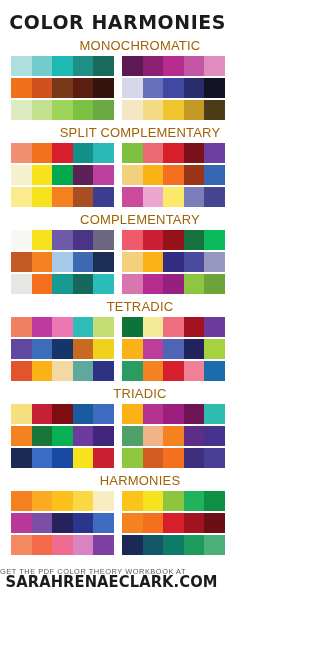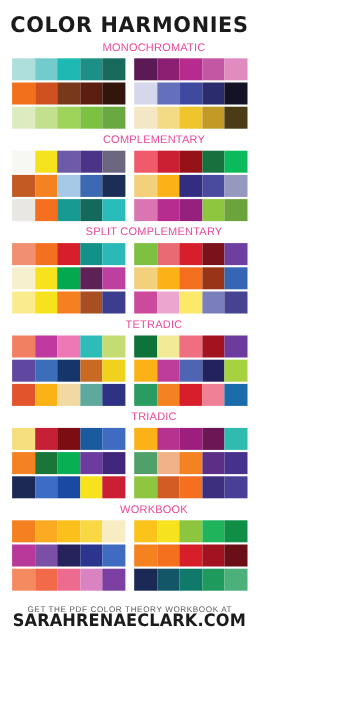--- a/index.html
+++ b/index.html
@@ -39,23 +39,23 @@
   }
   .section {
     width: 100%;
     display: flex;
     flex-direction: column;
     align-items: center;
   }
   .section-title {
     font-family: "Liberation Sans", sans-serif;
     font-weight: 400;
-    font-size: 10px;
+    font-size: 13px;
     letter-spacing: 0.2px;
-    color: #ec4899;
+    color: #a16207;
     text-align: center;
     line-height: 1;
     margin: 0;
     padding-left: 44px;
   }
   .rows {
     width: 214px;
     display: flex;
     flex-direction: column;
     gap: 2px;
@@ -73,21 +73,21 @@
     height: 20px;
   }
   .swatch {
     flex: 1 1 0;
     height: 100%;
   }
   .footer {
     width: 100%;
     display: flex;
     flex-direction: column;
-    align-items: center;
+    align-items: flex-start;
   }
   .footer-line1 {
     font-family: "Liberation Sans", sans-serif;
     font-size: 7.4px;
     letter-spacing: 0.55px;
     color: #58595b;
     text-align: center;
     line-height: 1;
     margin: 0;
   }
@@ -158,20 +158,73 @@
               <div class="swatch" style="background-color: rgb(243, 231, 198);"></div>
               <div class="swatch" style="background-color: rgb(243, 218, 132);"></div>
               <div class="swatch" style="background-color: rgb(239, 196, 44);"></div>
               <div class="swatch" style="background-color: rgb(195, 154, 38);"></div>
               <div class="swatch" style="background-color: rgb(75, 60, 22);"></div>
             </div>
           </div>
         </div>
       </div>
       <div class="section">
+        <div class="section-title" style="margin-top: 6px; margin-bottom: 4px;">SPLIT COMPLEMENTARY</div>
+        <div class="rows">
+          <div class="row">
+            <div class="palette">
+              <div class="swatch" style="background-color: rgb(240, 144, 112);"></div>
+              <div class="swatch" style="background-color: rgb(243, 112, 31);"></div>
+              <div class="swatch" style="background-color: rgb(215, 31, 44);"></div>
+              <div class="swatch" style="background-color: rgb(18, 144, 138);"></div>
+              <div class="swatch" style="background-color: rgb(43, 185, 184);"></div>
+            </div>
+            <div class="palette">
+              <div class="swatch" style="background-color: rgb(126, 193, 65);"></div>
+              <div class="swatch" style="background-color: rgb(233, 106, 114);"></div>
+              <div class="swatch" style="background-color: rgb(215, 31, 44);"></div>
+              <div class="swatch" style="background-color: rgb(123, 17, 25);"></div>
+              <div class="swatch" style="background-color: rgb(108, 63, 160);"></div>
+            </div>
+          </div>
+          <div class="row">
+            <div class="palette">
+              <div class="swatch" style="background-color: rgb(247, 240, 207);"></div>
+              <div class="swatch" style="background-color: rgb(246, 227, 29);"></div>
+              <div class="swatch" style="background-color: rgb(4, 168, 79);"></div>
+              <div class="swatch" style="background-color: rgb(92, 34, 86);"></div>
+              <div class="swatch" style="background-color: rgb(189, 63, 160);"></div>
+            </div>
+            <div class="palette">
+              <div class="swatch" style="background-color: rgb(243, 208, 123);"></div>
+              <div class="swatch" style="background-color: rgb(251, 178, 22);"></div>
+              <div class="swatch" style="background-color: rgb(244, 112, 31);"></div>
+              <div class="swatch" style="background-color: rgb(154, 52, 23);"></div>
+              <div class="swatch" style="background-color: rgb(53, 102, 180);"></div>
+            </div>
+          </div>
+          <div class="row">
+            <div class="palette">
+              <div class="swatch" style="background-color: rgb(251, 235, 143);"></div>
+              <div class="swatch" style="background-color: rgb(247, 227, 29);"></div>
+              <div class="swatch" style="background-color: rgb(244, 128, 31);"></div>
+              <div class="swatch" style="background-color: rgb(167, 79, 34);"></div>
+              <div class="swatch" style="background-color: rgb(61, 61, 144);"></div>
+            </div>
+            <div class="palette">
+              <div class="swatch" style="background-color: rgb(203, 74, 156);"></div>
+              <div class="swatch" style="background-color: rgb(234, 166, 207);"></div>
+              <div class="swatch" style="background-color: rgb(251, 233, 105);"></div>
+              <div class="swatch" style="background-color: rgb(122, 127, 188);"></div>
+              <div class="swatch" style="background-color: rgb(70, 68, 144);"></div>
+            </div>
+          </div>
+        </div>
+      </div>
+      <div class="section">
         <div class="section-title" style="margin-top: 6px; margin-bottom: 4px;">COMPLEMENTARY</div>
         <div class="rows">
           <div class="row">
             <div class="palette">
               <div class="swatch" style="background-color: rgb(247, 247, 243);"></div>
               <div class="swatch" style="background-color: rgb(246, 227, 29);"></div>
               <div class="swatch" style="background-color: rgb(109, 90, 168);"></div>
               <div class="swatch" style="background-color: rgb(74, 52, 135);"></div>
               <div class="swatch" style="background-color: rgb(109, 102, 129);"></div>
             </div>
@@ -211,73 +264,20 @@
               <div class="swatch" style="background-color: rgb(217, 117, 176);"></div>
               <div class="swatch" style="background-color: rgb(183, 44, 143);"></div>
               <div class="swatch" style="background-color: rgb(150, 32, 126);"></div>
               <div class="swatch" style="background-color: rgb(142, 198, 63);"></div>
               <div class="swatch" style="background-color: rgb(107, 164, 58);"></div>
             </div>
           </div>
         </div>
       </div>
       <div class="section">
-        <div class="section-title" style="margin-top: 6px; margin-bottom: 4px;">SPLIT COMPLEMENTARY</div>
-        <div class="rows">
-          <div class="row">
-            <div class="palette">
-              <div class="swatch" style="background-color: rgb(240, 144, 112);"></div>
-              <div class="swatch" style="background-color: rgb(243, 112, 31);"></div>
-              <div class="swatch" style="background-color: rgb(215, 31, 44);"></div>
-              <div class="swatch" style="background-color: rgb(18, 144, 138);"></div>
-              <div class="swatch" style="background-color: rgb(43, 185, 184);"></div>
-            </div>
-            <div class="palette">
-              <div class="swatch" style="background-color: rgb(126, 193, 65);"></div>
-              <div class="swatch" style="background-color: rgb(233, 106, 114);"></div>
-              <div class="swatch" style="background-color: rgb(215, 31, 44);"></div>
-              <div class="swatch" style="background-color: rgb(123, 17, 25);"></div>
-              <div class="swatch" style="background-color: rgb(108, 63, 160);"></div>
-            </div>
-          </div>
-          <div class="row">
-            <div class="palette">
-              <div class="swatch" style="background-color: rgb(247, 240, 207);"></div>
-              <div class="swatch" style="background-color: rgb(246, 227, 29);"></div>
-              <div class="swatch" style="background-color: rgb(4, 168, 79);"></div>
-              <div class="swatch" style="background-color: rgb(92, 34, 86);"></div>
-              <div class="swatch" style="background-color: rgb(189, 63, 160);"></div>
-            </div>
-            <div class="palette">
-              <div class="swatch" style="background-color: rgb(243, 208, 123);"></div>
-              <div class="swatch" style="background-color: rgb(251, 178, 22);"></div>
-              <div class="swatch" style="background-color: rgb(244, 112, 31);"></div>
-              <div class="swatch" style="background-color: rgb(154, 52, 23);"></div>
-              <div class="swatch" style="background-color: rgb(53, 102, 180);"></div>
-            </div>
-          </div>
-          <div class="row">
-            <div class="palette">
-              <div class="swatch" style="background-color: rgb(251, 235, 143);"></div>
-              <div class="swatch" style="background-color: rgb(247, 227, 29);"></div>
-              <div class="swatch" style="background-color: rgb(244, 128, 31);"></div>
-              <div class="swatch" style="background-color: rgb(167, 79, 34);"></div>
-              <div class="swatch" style="background-color: rgb(61, 61, 144);"></div>
-            </div>
-            <div class="palette">
-              <div class="swatch" style="background-color: rgb(203, 74, 156);"></div>
-              <div class="swatch" style="background-color: rgb(234, 166, 207);"></div>
-              <div class="swatch" style="background-color: rgb(251, 233, 105);"></div>
-              <div class="swatch" style="background-color: rgb(122, 127, 188);"></div>
-              <div class="swatch" style="background-color: rgb(70, 68, 144);"></div>
-            </div>
-          </div>
-        </div>
-      </div>
-      <div class="section">
         <div class="section-title" style="margin-top: 6px; margin-bottom: 4px;">TETRADIC</div>
         <div class="rows">
           <div class="row">
             <div class="palette">
               <div class="swatch" style="background-color: rgb(241, 128, 99);"></div>
               <div class="swatch" style="background-color: rgb(191, 57, 160);"></div>
               <div class="swatch" style="background-color: rgb(238, 119, 181);"></div>
               <div class="swatch" style="background-color: rgb(45, 188, 183);"></div>
               <div class="swatch" style="background-color: rgb(195, 221, 115);"></div>
             </div>
@@ -370,21 +370,21 @@
               <div class="swatch" style="background-color: rgb(142, 198, 63);"></div>
               <div class="swatch" style="background-color: rgb(211, 91, 36);"></div>
               <div class="swatch" style="background-color: rgb(244, 112, 31);"></div>
               <div class="swatch" style="background-color: rgb(62, 46, 126);"></div>
               <div class="swatch" style="background-color: rgb(74, 63, 150);"></div>
             </div>
           </div>
         </div>
       </div>
       <div class="section">
-        <div class="section-title" style="margin-top: 6px; margin-bottom: 4px;">WORKBOOK</div>
+        <div class="section-title" style="margin-top: 6px; margin-bottom: 4px;">HARMONIES</div>
         <div class="rows">
           <div class="row">
             <div class="palette">
               <div class="swatch" style="background-color: rgb(244, 128, 31);"></div>
               <div class="swatch" style="background-color: rgb(251, 171, 34);"></div>
               <div class="swatch" style="background-color: rgb(251, 192, 27);"></div>
               <div class="swatch" style="background-color: rgb(249, 216, 67);"></div>
               <div class="swatch" style="background-color: rgb(248, 236, 195);"></div>
             </div>
             <div class="palette">

